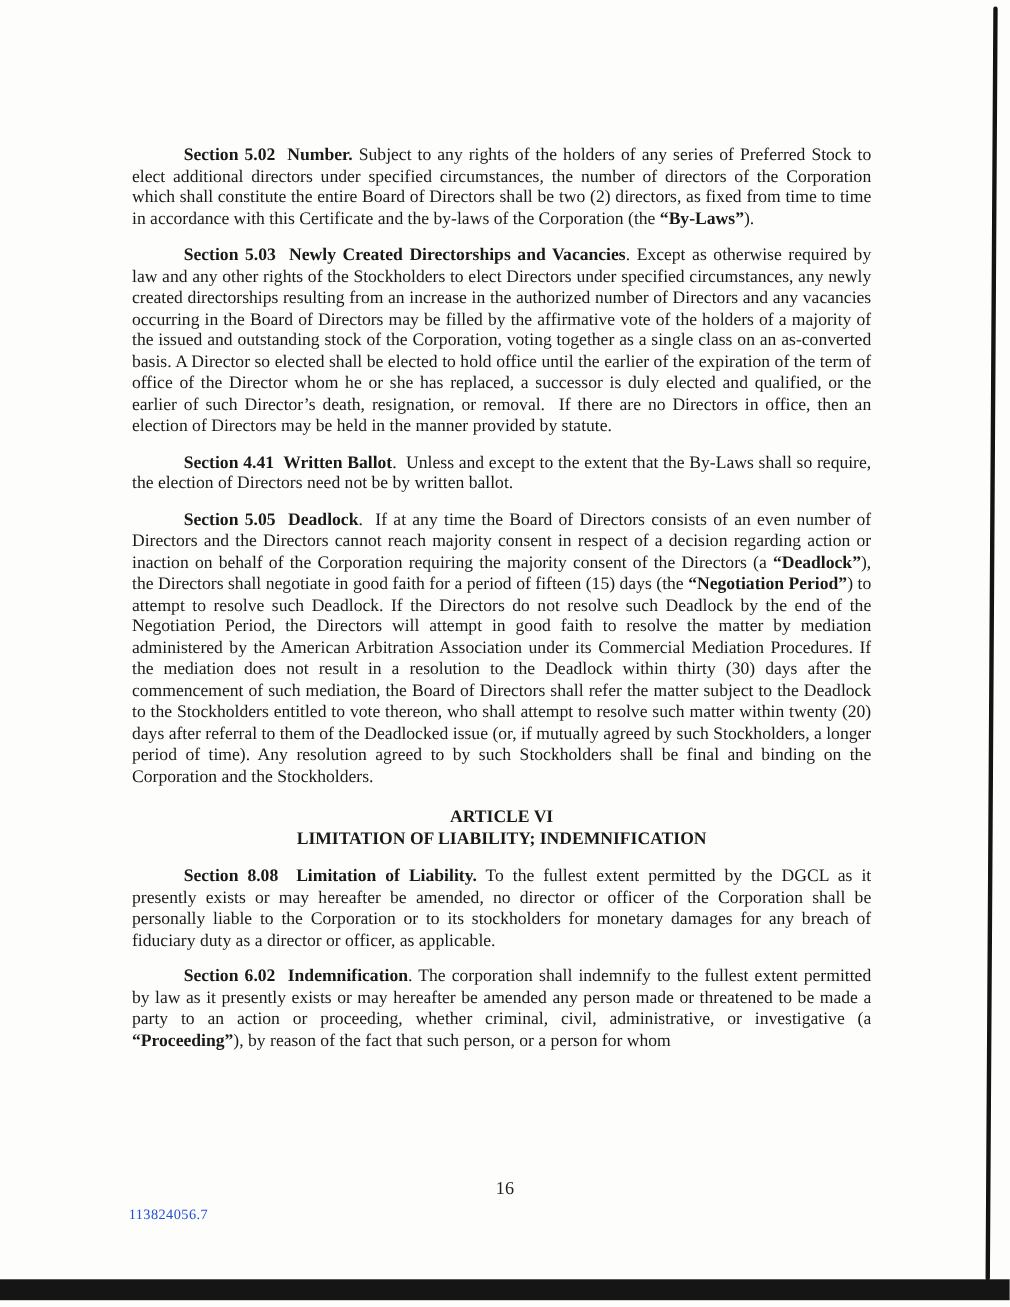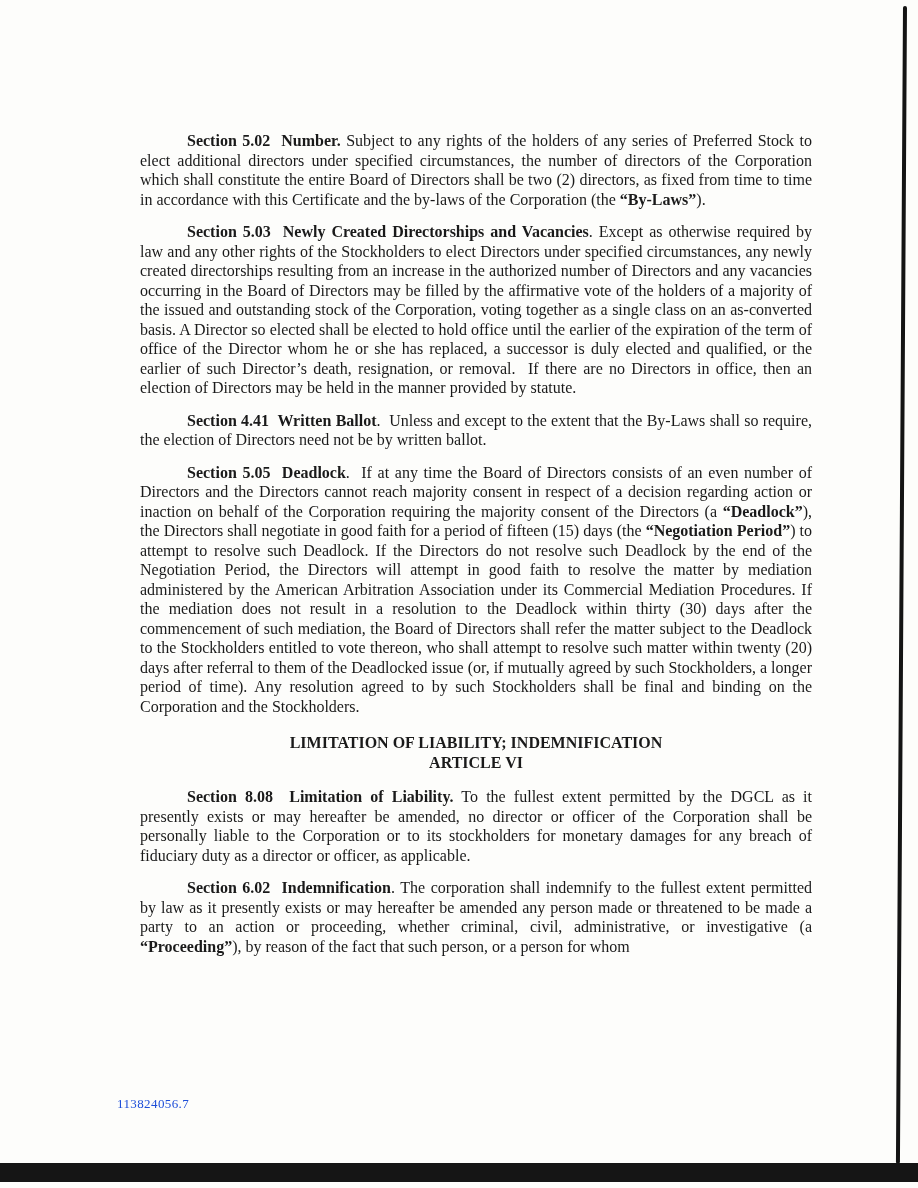--- a/index.html
+++ b/index.html
@@ -1,18 +1,18 @@
 <!DOCTYPE html>
 <html><head>
 <meta charset="utf-8">
 <style>
   html,body{margin:0;padding:0;}
   body{width:918px;height:1188px;background:#ffffff;font-family:"Liberation Serif", serif;}
   .page{position:relative;width:918px;height:1188px;background:#fdfdfb;overflow:hidden;color:#1a1a1a;}
-  .content{position:absolute;left:120px;top:131px;width:672px;font-size:16px;line-height:19.5px;margin-left:20px;}
+  .content{position:absolute;left:120px;top:131px;width:672px;font-size:16px;line-height:19.5px;}
   .para{margin:0 0 13px 0;text-indent:47px;text-align:justify;white-space:pre-wrap;}
   .b{font-weight:bold;}
   .heading{margin:17px 0 14px 0;text-align:center;font-weight:bold;line-height:20px;}
   .page-number{position:absolute;top:1070px;left:0;width:918px;text-align:center;font-size:16.5px;color:#222;}
   .doc-id{position:absolute;left:117px;top:1096px;font-size:13px;color:#1d4ed8;letter-spacing:.4px;}
   .edge-line{position:absolute;left:903px;top:6px;width:4px;height:1158px;background:#141414;transform:rotate(0.35deg);transform-origin:top center;border-radius:2px;}
   .bottom-bar{position:absolute;left:0;top:1163px;width:918px;height:19px;background:#151515;}
 </style>
 </head>
 <body>
@@ -23,29 +23,30 @@
 
     <p class="para"><span class="b">Section 5.02  Number.</span><span> Subject to any rights of the holders of any series of Preferred Stock to elect additional directors under specified circumstances, the number of directors of the Corporation which shall constitute the entire Board of Directors shall be two (2) directors, as fixed from time to time in accordance with this Certificate and the by-laws of the Corporation (the </span><span class="b">“By-Laws”</span><span>).</span></p>
 
     <p class="para"><span class="b">Section 5.03  Newly Created Directorships and Vacancies</span><span>. Except as otherwise required by law and any other rights of the Stockholders to elect Directors under specified circumstances, any newly created directorships resulting from an increase in the authorized number of Directors and any vacancies occurring in the Board of Directors may be filled by the affirmative vote of the holders of a majority of the issued and outstanding stock of the Corporation, voting together as a single class on an as-converted basis. A Director so elected shall be elected to hold office until the earlier of the expiration of the term of office of the Director whom he or she has replaced, a successor is duly elected and qualified, or the earlier of such Director’s death, resignation, or removal.  If there are no Directors in office, then an election of Directors may be held in the manner provided by statute.</span></p>
 
     <p class="para"><span class="b">Section 4.41  Written Ballot</span><span>.  Unless and except to the extent that the By-Laws shall so require, the election of Directors need not be by written ballot.</span></p>
 
     <p class="para"><span class="b">Section 5.05  Deadlock</span><span>.  If at any time the Board of Directors consists of an even number of Directors and the Directors cannot reach majority consent in respect of a decision regarding action or inaction on behalf of the Corporation requiring the majority consent of the Directors (a </span><span class="b">“Deadlock”</span><span>), the Directors shall negotiate in good faith for a period of fifteen (15) days (the </span><span class="b">“Negotiation Period”</span><span>) to attempt to resolve such Deadlock. If the Directors do not resolve such Deadlock by the end of the Negotiation Period, the Directors will attempt in good faith to resolve the matter by mediation administered by the American Arbitration Association under its Commercial Mediation Procedures. If the mediation does not result in a resolution to the Deadlock within thirty (30) days after the commencement of such mediation, the Board of Directors shall refer the matter subject to the Deadlock to the Stockholders entitled to vote thereon, who shall attempt to resolve such matter within twenty (20) days after referral to them of the Deadlocked issue (or, if mutually agreed by such Stockholders, a longer period of time). Any resolution agreed to by such Stockholders shall be final and binding on the Corporation and the Stockholders.</span></p>
 
     <div class="heading">
+      <div>ARTICLE VI</div>
       <div>LIMITATION OF LIABILITY; INDEMNIFICATION</div>
-      <div>ARTICLE VI</div>
     </div>
 
     <p class="para"><span class="b">Section 8.08  Limitation of Liability.</span><span> To the fullest extent permitted by the DGCL as it presently exists or may hereafter be amended, no director or officer of the Corporation shall be personally liable to the Corporation or to its stockholders for monetary damages for any breach of fiduciary duty as a director or officer, as applicable.</span></p>
 
     <p class="para"><span class="b">Section 6.02  Indemnification</span><span>. The corporation shall indemnify to the fullest extent permitted by law as it presently exists or may hereafter be amended any person made or threatened to be made a party to an action or proceeding, whether criminal, civil, administrative, or investigative (a </span><span class="b">“Proceeding”</span><span>), by reason of the fact that such person, or a person for whom</span></p>
 
   </div>
 
+  <div class="page-number">16</div>
 
   <div class="doc-id">113824056.7</div>
 
   <div class="edge-line"></div>
   <div class="bottom-bar"></div>
 
 </div>
 
 </body></html>

